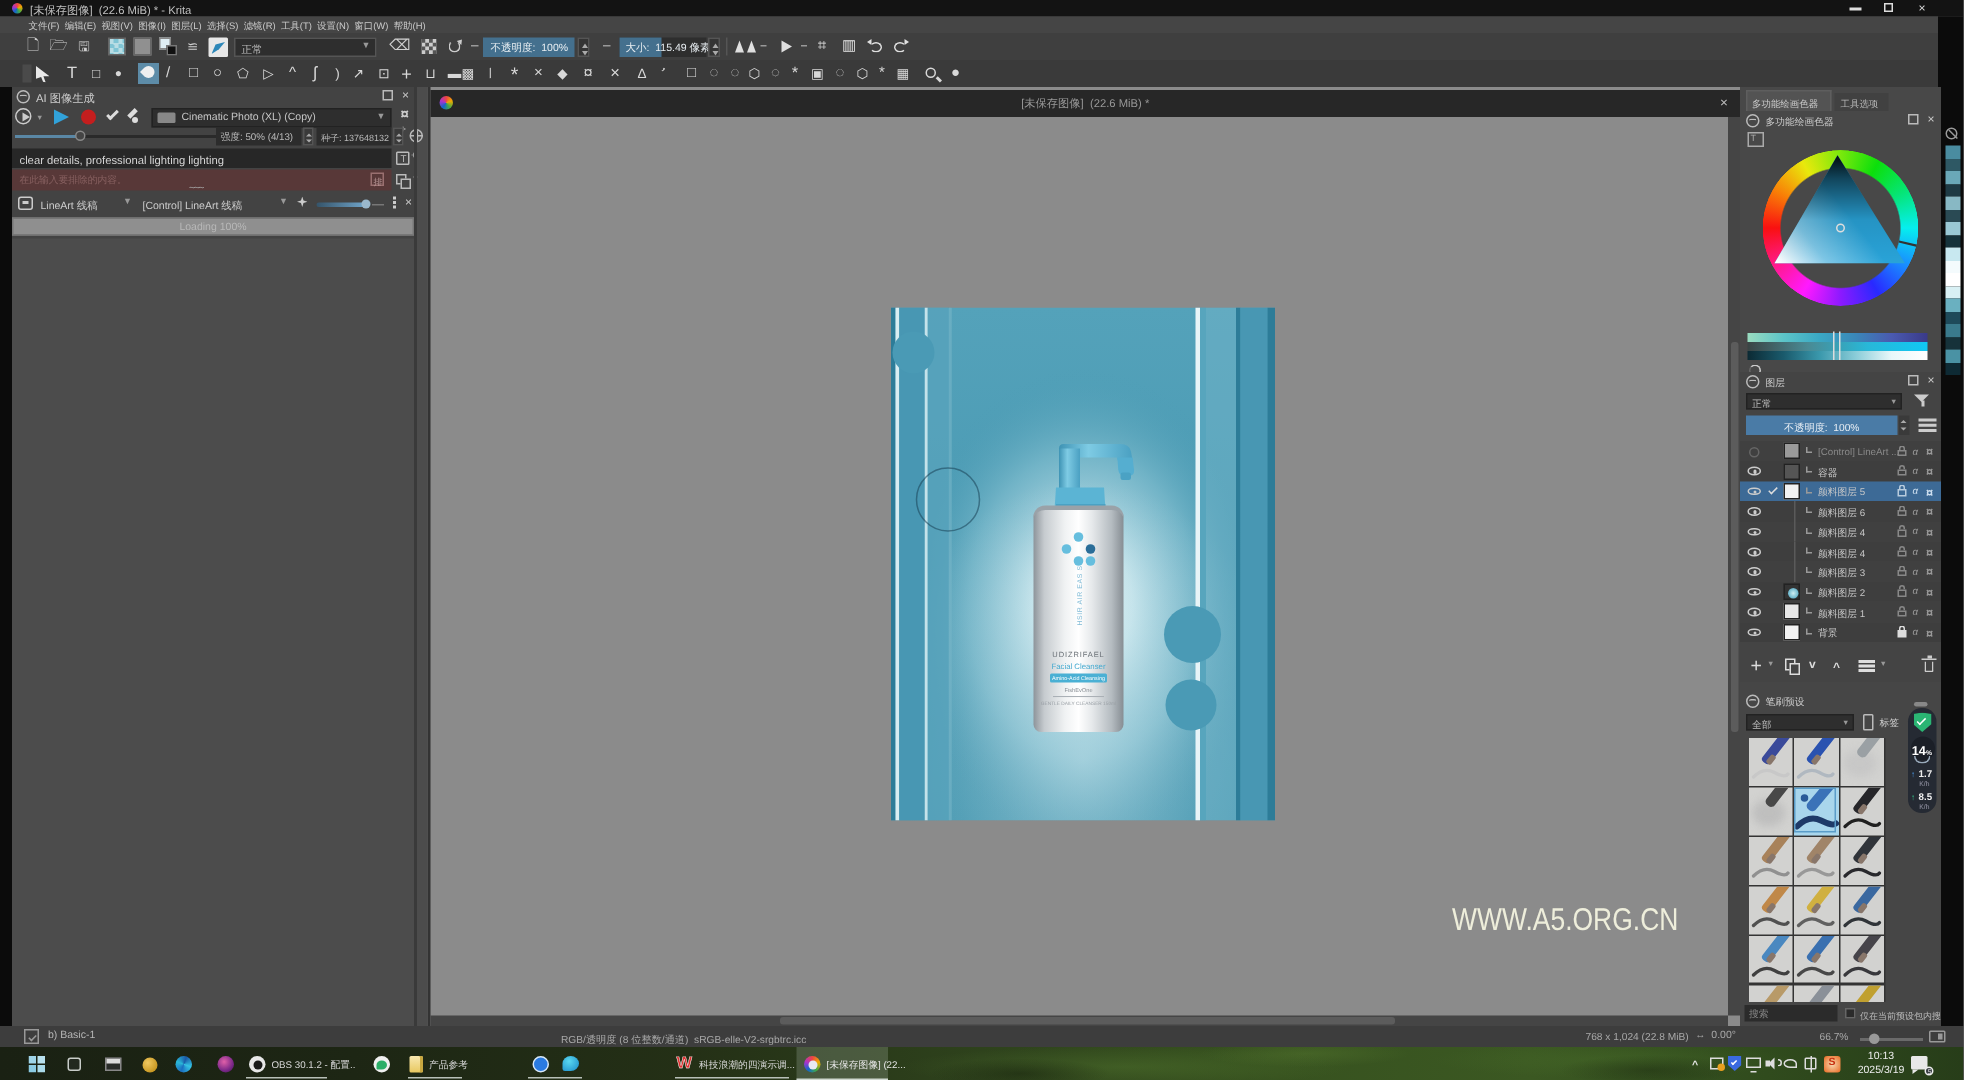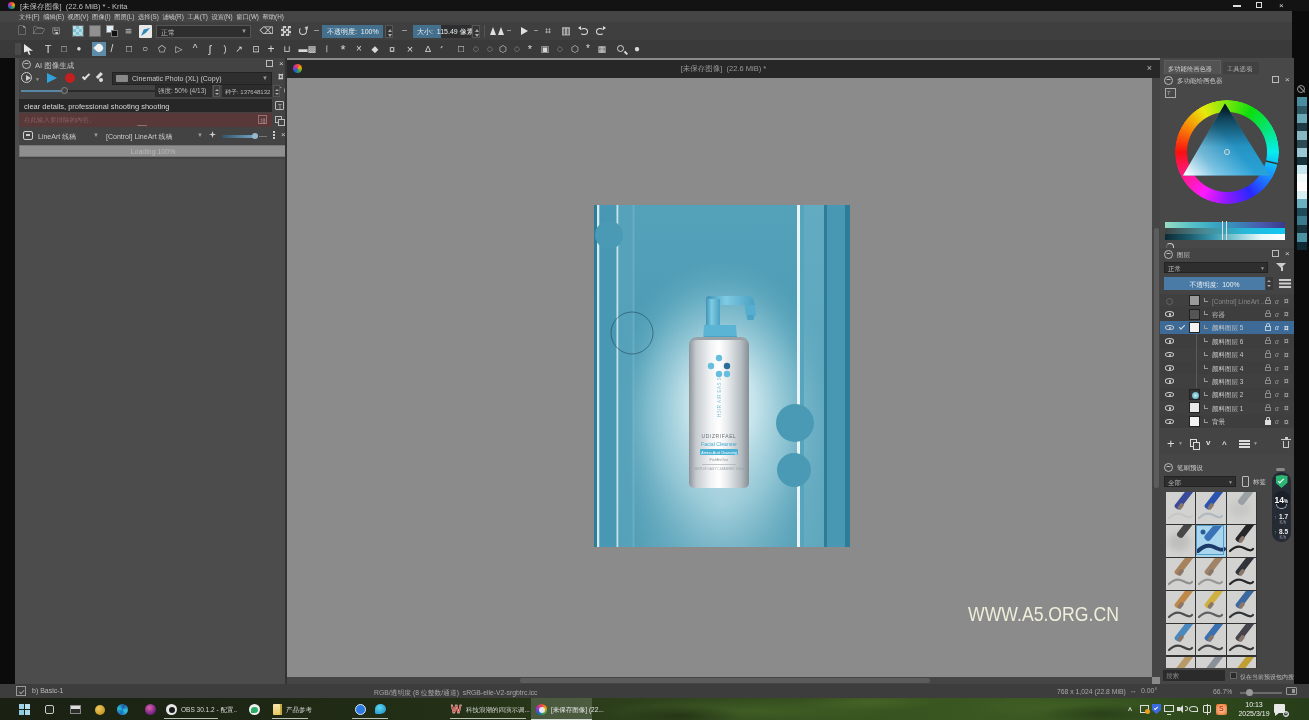--- a/index.html
+++ b/index.html
@@ -119,21 +119,21 @@
         <div class="ic abs" style="left:568px;top:3px;width:14px;height:12px;font-size:9px;color:#d8d8d8;transform:rotate(0deg)">⬡</div>
         <div class="ic abs" style="left:581px;top:3px;width:14px;height:12px;font-size:10px;color:#d8d8d8;transform:rotate(0deg)">*</div>
         <div class="ic abs" style="left:595px;top:3px;width:14px;height:12px;font-size:9px;color:#d8d8d8;transform:rotate(0deg)">▦</div>
         <div class="ic abs" style="left:630px;top:3px;width:14px;height:12px;font-size:10px;color:#d8d8d8;transform:rotate(0deg)">●</div>
       </div>
 </div>
 
 <div class="abs" style="left:1292px;top:11px;width:17px;height:47px;background:#0b0b0b"></div>
 
 <div class="abs" style="left:0;top:58px;width:15px;height:626px;background:#0b0b0b"></div>
-<div class="abs" id="leftdock" style="left:19px;top:58px;width:270px;height:626px;background:#4c4c4c">
+<div class="abs" id="leftdock" style="left:8px;top:58px;width:270px;height:626px;background:#4c4c4c">
  <div class="abs" style="left:0;top:0;width:268px;height:101px;background:#434343">
   <div class="abs" style="left:3px;top:2px;width:9px;height:9px;border:1px solid #bbb;border-radius:50%">
           <div style="margin:2px auto 0;width:5px;height:3px;border-top:1.5px solid #bbb;border-radius:2px"></div>
         </div>
   <div class="abs" style="left:16px;top:3px;font-size:7.5px;color:#ccc">AI 图像生成</div>
   <div class="abs" style="left:247px;top:2px;width:7px;height:7px;border:1px solid #bbb"></div>
   <div class="abs" style="left:260px;top:1px;font-size:8px;color:#ccc">×</div>
 
   <div class="abs" style="left:2px;top:14px;width:11px;height:11px;border:1px solid #ccc;border-radius:50%">
           <div style="margin:2.2px 0 0 3.5px;width:0;height:0;border-left:5px solid #ccc;border-top:3px solid transparent;border-bottom:3px solid transparent"></div>
@@ -169,21 +169,21 @@
   <div class="abs" style="left:254px;top:27px;width:7px;height:12px;background:#3a3a3a;border:1px solid #555">
           <div class="abs" style="left:1px;top:2.5px;width:0;height:0;border-left:2px solid transparent;border-right:2px solid transparent;border-bottom:2.5px solid #aaa"></div>
           <div class="abs" style="left:1px;top:7px;width:0;height:0;border-left:2px solid transparent;border-right:2px solid transparent;border-top:2.5px solid #aaa"></div>
         </div>
   <div class="abs" style="left:265px;top:28px;width:9px;height:9px;border:1px solid #bbb;border-radius:50%">
           <div style="position:absolute;left:2.7px;top:-0.5px;width:2.2px;height:8px;border-left:1px solid #bbb;border-right:1px solid #bbb;border-radius:50%"></div>
           <div style="position:absolute;left:-0.5px;top:3px;width:8px;height:1px;background:#bbb"></div>
         </div>
 
   <div class="abs" style="left:0;top:41px;width:253px;height:13px;background:#272727">
-          <span class="abs" style="left:5px;top:3px;font-size:7.5px;color:#d5d5d5;white-space:nowrap">clear details, professional shooting shooting</span>
+          <span class="abs" style="left:5px;top:3px;font-size:7.5px;color:#d5d5d5;white-space:nowrap">clear details, professional lighting lighting</span>
         </div>
   <div class="abs" style="left:256px;top:43px;width:9px;height:9px;border:1px solid #bbb;border-radius:1px">
           <span style="position:absolute;left:2px;top:1px;font-size:6.5px;color:#bbb">T</span>
         </div>
         <span class="abs" style="left:266px;top:43px;font-size:6px;color:#bbb">+</span>
   <div class="abs" style="left:256px;top:58px;width:7px;height:7px;border:1px solid #bbb"></div>
         <div class="abs" style="left:258.5px;top:60.5px;width:7px;height:7px;border:1px solid #bbb;background:#434343"></div>
         <span class="abs" style="left:267px;top:58px;font-size:6px;color:#bbb">+</span>
 
   <div class="abs" style="left:0;top:55px;width:253px;height:14px;background:#583838">

